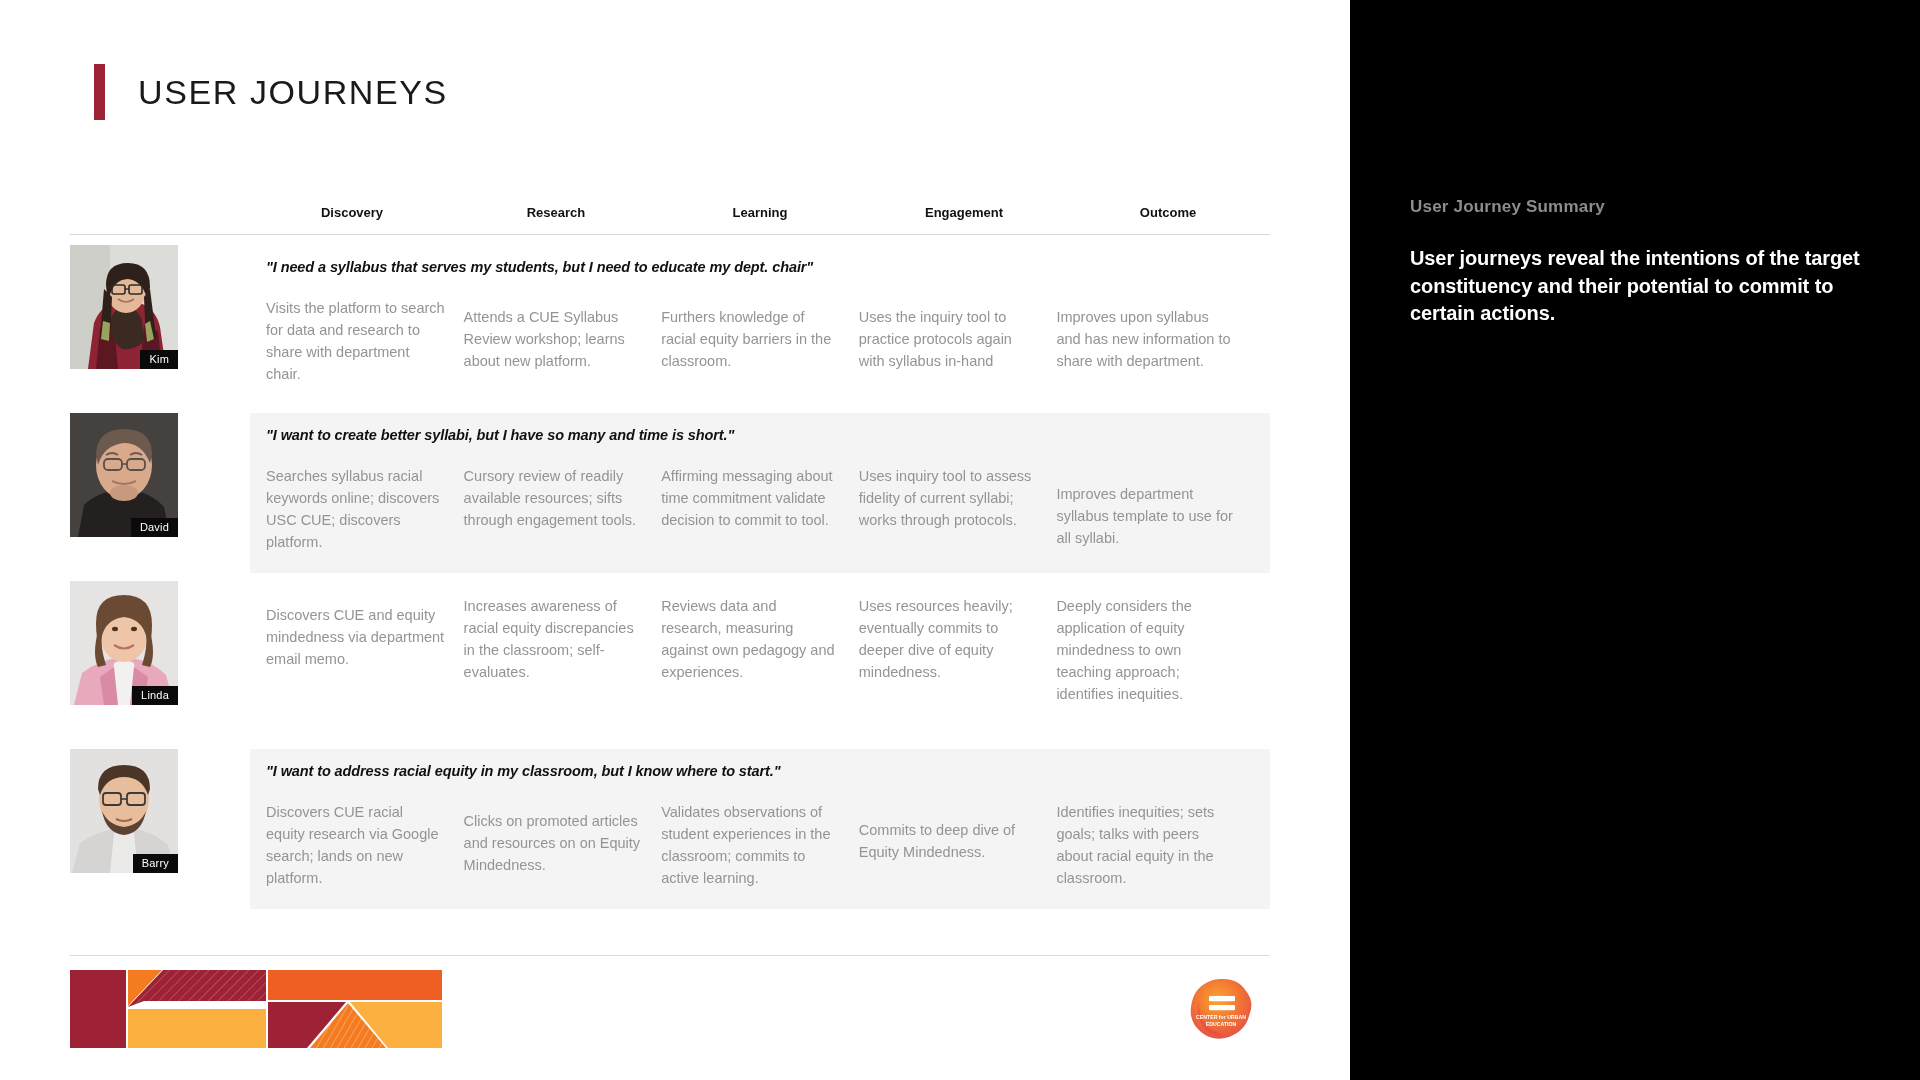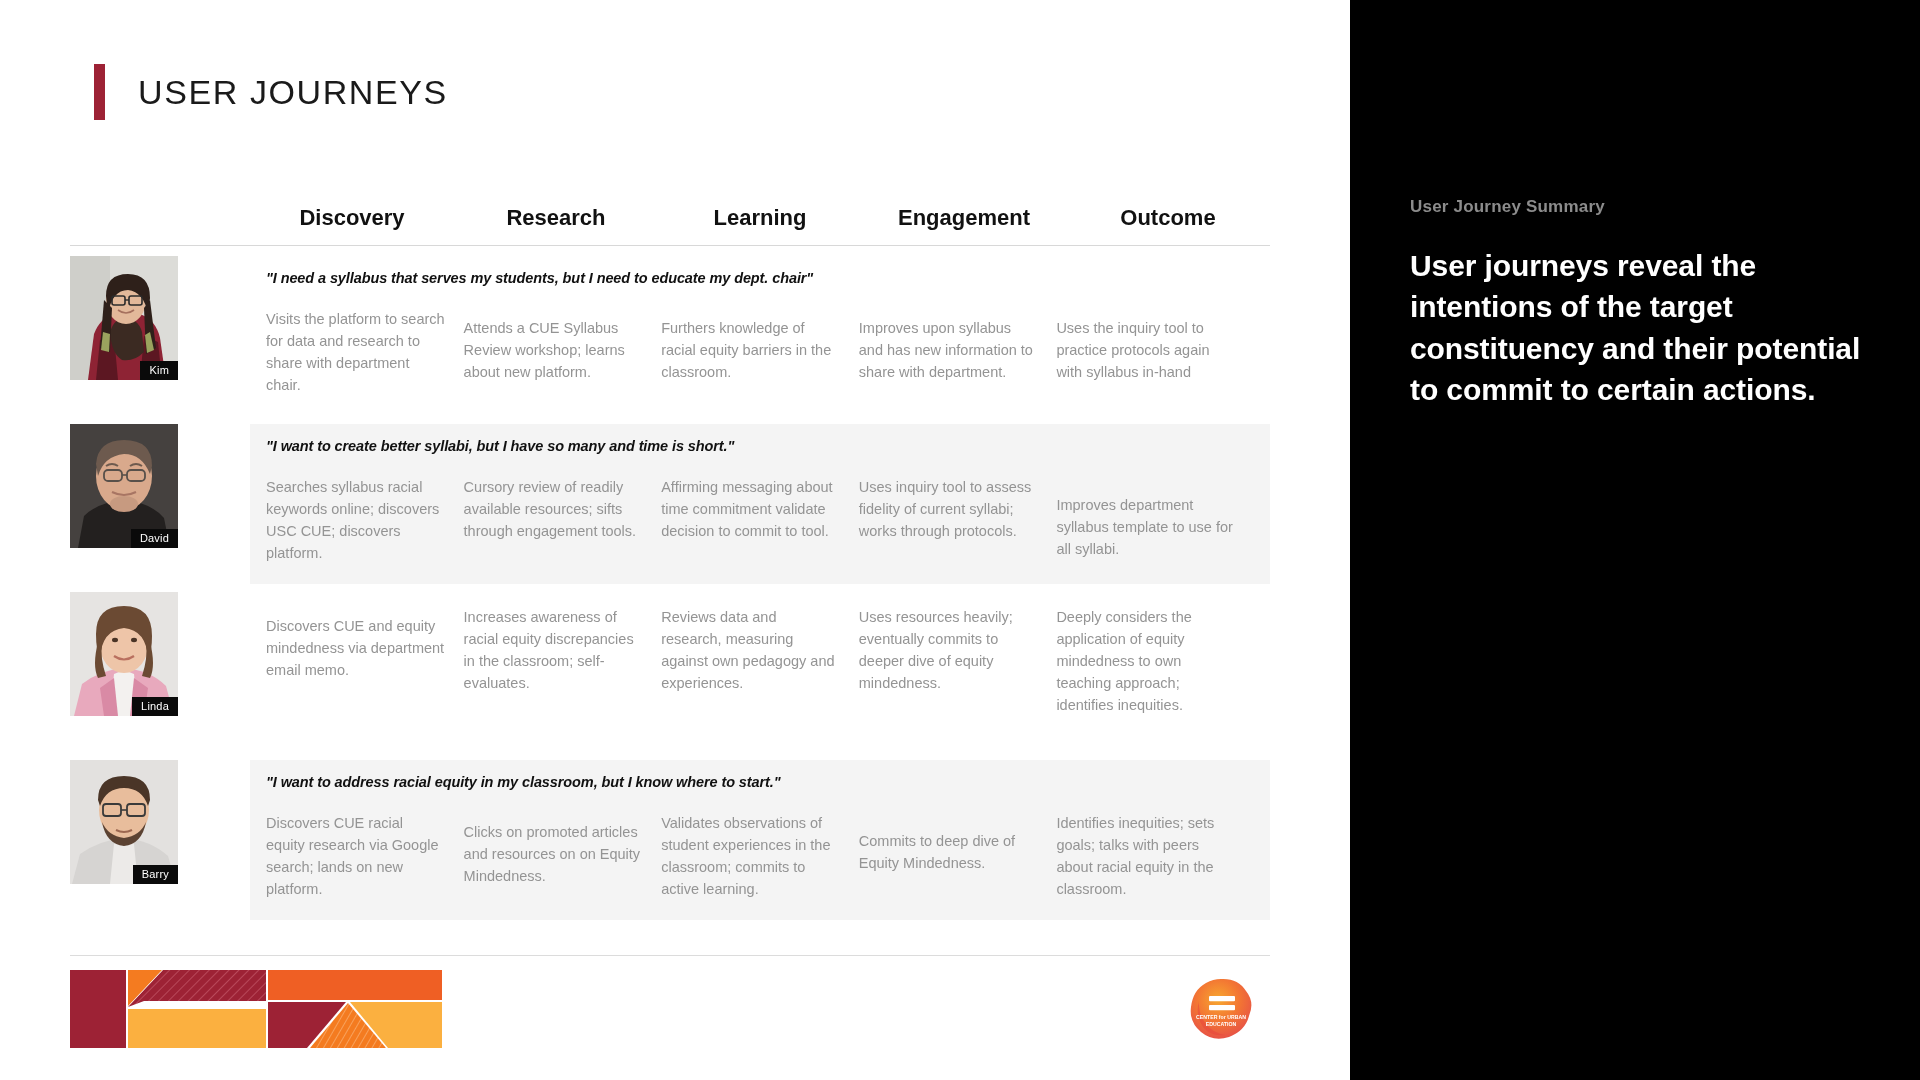--- a/index.html
+++ b/index.html
@@ -16,42 +16,42 @@
     position: absolute; top: 0; right: 0;
     width: 570px; height: 1080px;
     background: #000000;
   }
   .side-panel-inner { position: absolute; top: 185px; left: 60px; right: 48px; margin-top: 12px; }
   .side-eyebrow {
     color: #8c8c8c; font-size: 17px; font-weight: bold;
     letter-spacing: .2px; margin-bottom: 28px;
   }
   .side-headline {
-    color: #ffffff; font-size: 30px; font-weight: bold;
+    color: #ffffff; font-size: 20px; font-weight: bold;
     line-height: 1.38; letter-spacing: -.1px;
   }
 
   
   .content { position: absolute; top: 0; left: 0; width: 1350px; height: 1080px; }
 
   .title-row { position: absolute; top: 64px; left: 70px; display: flex; align-items: center; margin-left: 24px; }
   .title-bar { width: 11px; height: 56px; background: #9d2235; margin-right: 33px; }
   .title-text {
     font-size: 34px; font-weight: 400; letter-spacing: 1.6px;
     color: #1a1a1a; white-space: nowrap;
   }
 
   
   .matrix { position: absolute; top: 205px; left: 70px; width: 1200px; }
 
   .header-row { display: flex; padding-bottom: 14px; }
   .head-spacer { width: 180px; flex: 0 0 180px; }
   .head-cell {
     flex: 1 1 0; text-align: center;
-    font-size: 22px; font-weight: bold; color: #111;
+    font-size: 13px; font-weight: bold; color: #111;
   }
   .header-rule { height: 1px; background: #d8d8d8; width: 1200px; margin-bottom: 10px; }
 
   .persona-row { position: relative; display: flex; min-height: 160px; margin-bottom: 8px; }
   .persona-row.shaded .row-body { background: #f4f4f4; }
 
   .photo-col {
     width: 180px; flex: 0 0 180px;
     position: relative; padding-right: 18px;
   }
@@ -142,22 +142,22 @@
             </svg>
             <div class="name-tag">Kim</div>
           </div>
         </div>
         <div class="row-body">
           <div class="quote">"I need a syllabus that serves my students, but I need to educate my dept. chair"</div>
           <div class="cells">
             <div class="cell">Visits the platform to search for data and research to share with department chair.</div>
             <div class="cell pad-top-2">Attends a CUE Syllabus Review workshop; learns about new platform.</div>
             <div class="cell pad-top-2">Furthers knowledge of racial equity barriers in the classroom.</div>
+            <div class="cell pad-top-2">Uses the inquiry tool to practice protocols again with syllabus in-hand</div>
             <div class="cell pad-top-2">Improves upon syllabus and has new information to share with department.</div>
-            <div class="cell pad-top-2">Uses the inquiry tool to practice protocols again with syllabus in-hand</div>
           </div>
         </div>
       </div>
 
       <div class="persona-row shaded">
         <div class="photo-col">
           <div class="photo">
             <svg class="sky" viewBox="0 0 108 124" preserveAspectRatio="none">
               <rect width="108" height="124" fill="#3a3a3c"></rect>
               <rect x="0" y="0" width="108" height="124" fill="#45413f"></rect>

